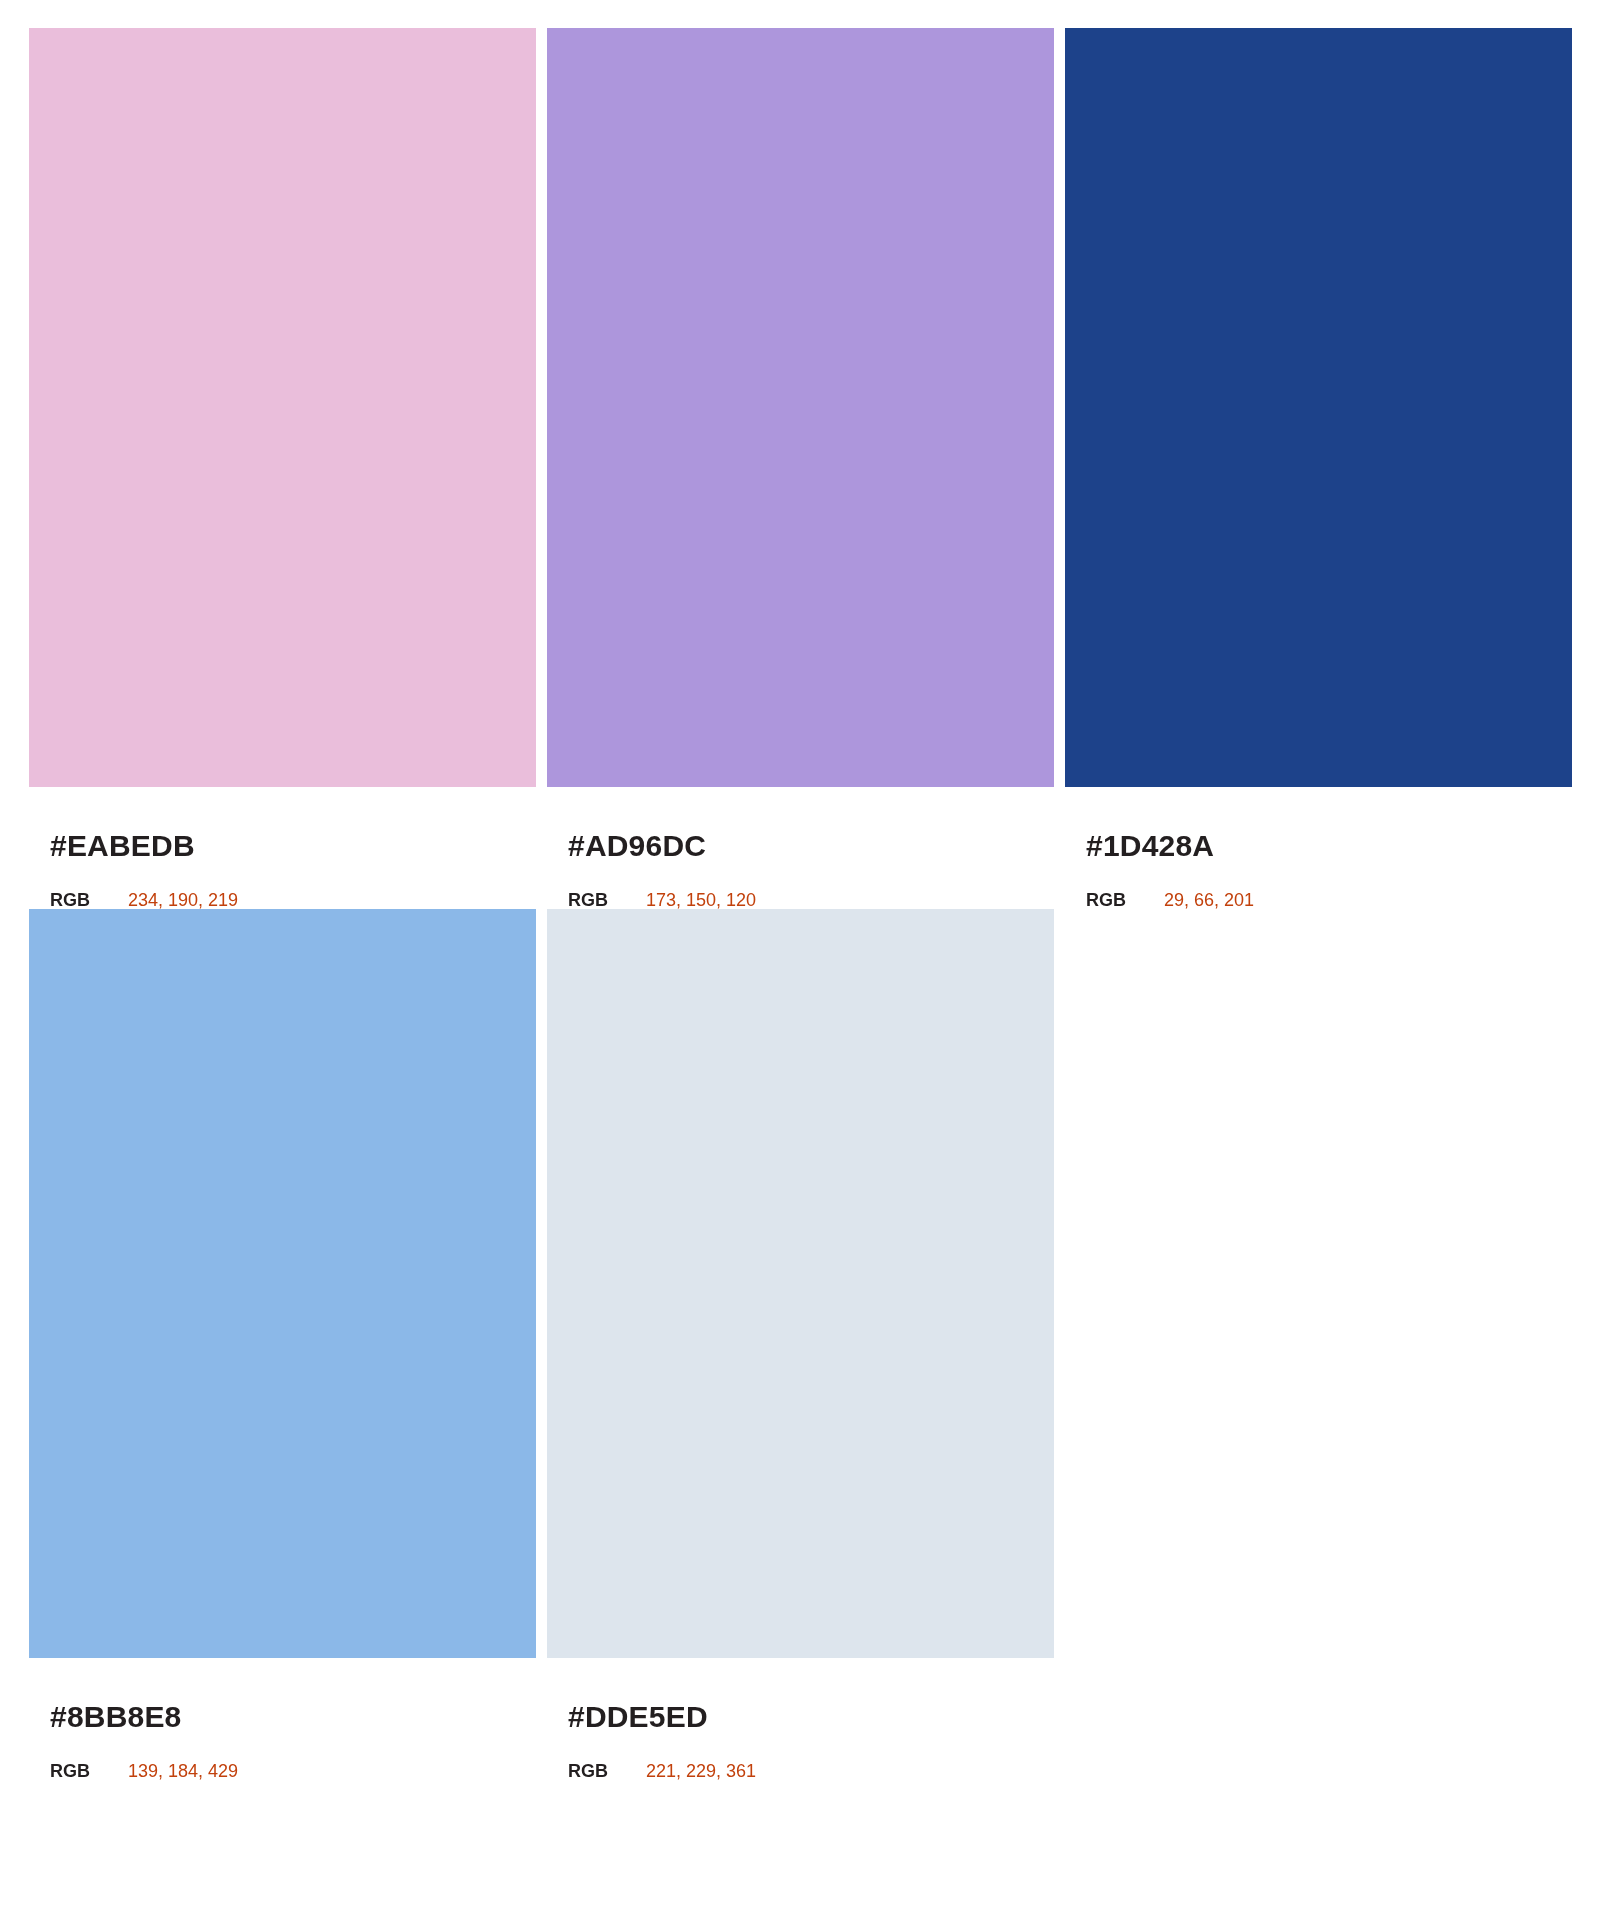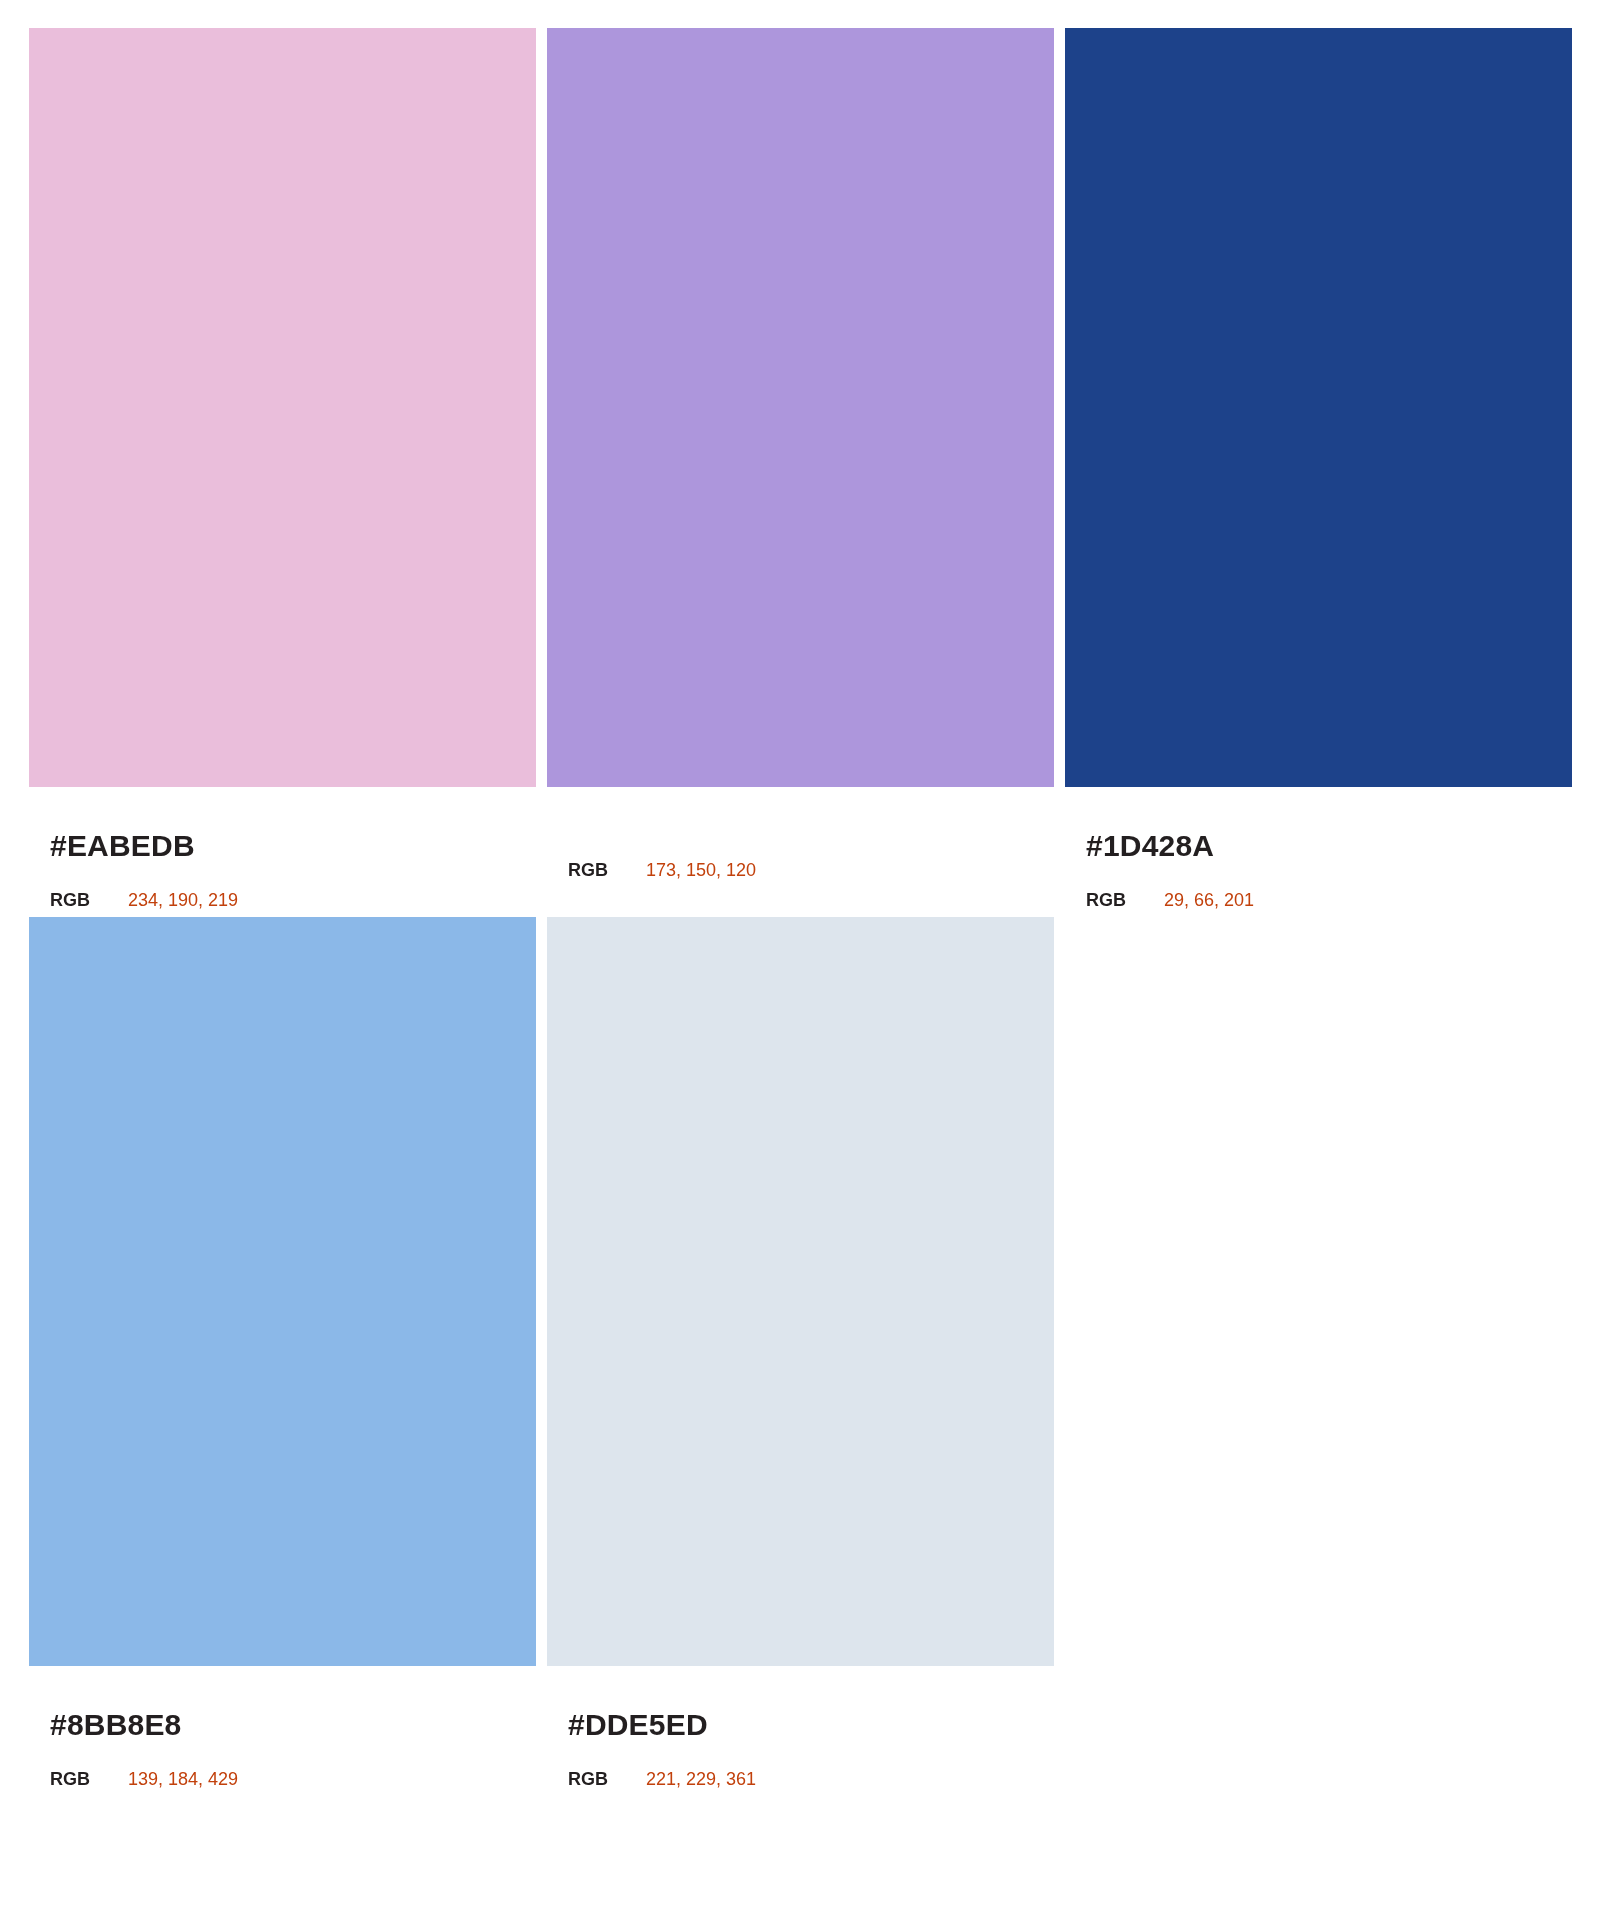--- a/index.html
+++ b/index.html
@@ -22,21 +22,21 @@
     padding: 28px 28px 0 29px;
     background: #ffffff;
   }
 
   .palette-row {
     display: flex;
     width: 1543px;
   }
 
   .palette-row + .palette-row {
-    margin-top: 8px;
+    margin-top: 0;
   }
 
   .swatch-cell {
     width: 507px;
     flex: 0 0 507px;
     box-sizing: border-box;
   }
 
   .swatch-cell + .swatch-cell {
     margin-left: 11px;
@@ -113,20 +113,21 @@
         <div class="swatch-rgb-line">
           <span class="rgb-label">RGB</span>
           <span class="rgb-values">234, 190, 219</span>
         </div>
       </div>
     </div>
 
     <div class="swatch-cell">
       <div class="swatch-chip" style="background-color: rgb(173, 150, 220);"></div>
       <div class="swatch-meta">
+        <div class="swatch-hex">#AD96DC</div>
         <div class="swatch-rgb-line">
           <span class="rgb-label">RGB</span>
           <span class="rgb-values">173, 150, 120</span>
         </div>
       </div>
     </div>
 
     <div class="swatch-cell">
       <div class="swatch-chip" style="background-color: rgb(29, 66, 138);"></div>
       <div class="swatch-meta">

